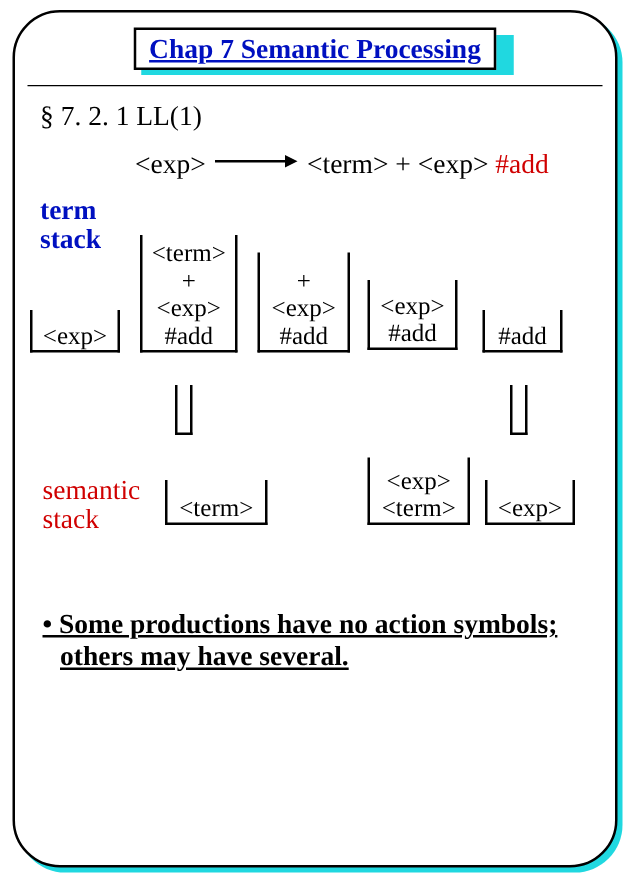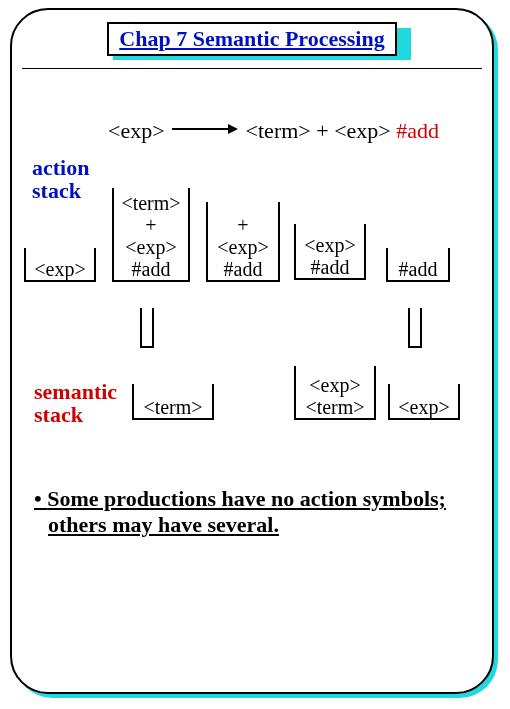--- a/index.html
+++ b/index.html
@@ -100,21 +100,21 @@
     font-size: 22px;
     color: #0010c0;
     font-weight: bold;
     line-height: 1.05;
   }
   .sem-label {
     position: absolute;
     left: 24px; top: 372px;
     font-size: 22px;
     color: #d00000;
-    font-weight: bold;
+    font-weight: normal;
     line-height: 1.05;
   }
 
   
   .stk {
     position: absolute;
     border-left: 2px solid #000;
     border-right: 2px solid #000;
     border-bottom: 2px solid #000;
     box-sizing: border-box;
@@ -158,37 +158,38 @@
 
   <div class="content">
 
     <div class="title-wrap">
       <div class="title-shadow"></div>
       <div class="title-box">Chap 7  Semantic Processing</div>
     </div>
 
     <div class="hr"></div>
 
+    <div class="section-line">§ 7. 2. 1   LL(1)</div>
 
     <div class="prod">
       <span>&lt;exp&gt;</span>
       <span class="arrow">
         <svg width="70" height="16" viewBox="0 0 70 16">
           <line x1="2" y1="8" x2="58" y2="8" stroke="#000" stroke-width="2"></line>
           <polygon points="58,3 68,8 58,13" fill="#000"></polygon>
         </svg>
       </span>
       <span>&lt;term&gt;</span>
       <span> </span><span>+</span><span> </span>
       <span>&lt;exp&gt;</span>
       <span class="red"> #add</span>
     </div>
 
     <div class="parse-label">
-      <span>action</span><br>
+      <span>term</span><br>
       <span>stack</span>
     </div>
     <div class="sem-label">
       <span>semantic</span><br>
       <span>stack</span>
     </div>
 
     <div class="stk" style="left:14px;  top:240px; width:72px; height:34px;">
       <div class="cells">
         <div class="cell">&lt;exp&gt;</div>

